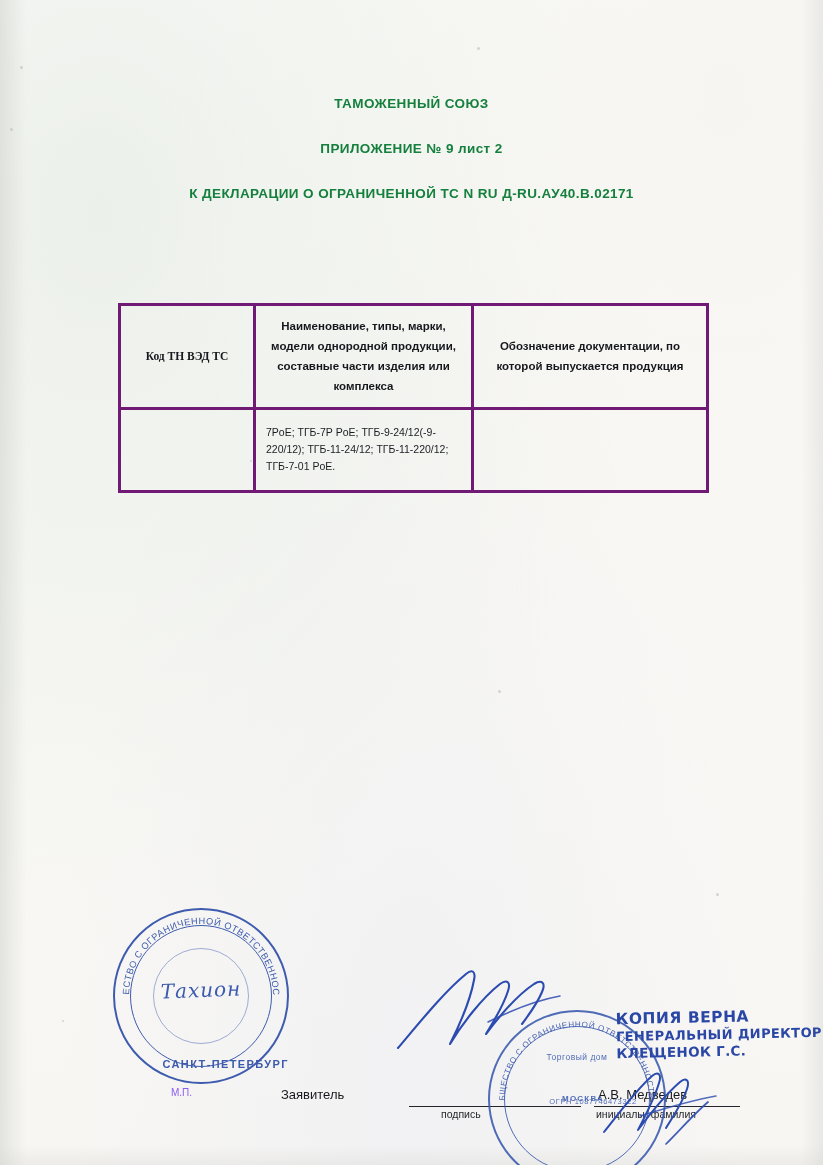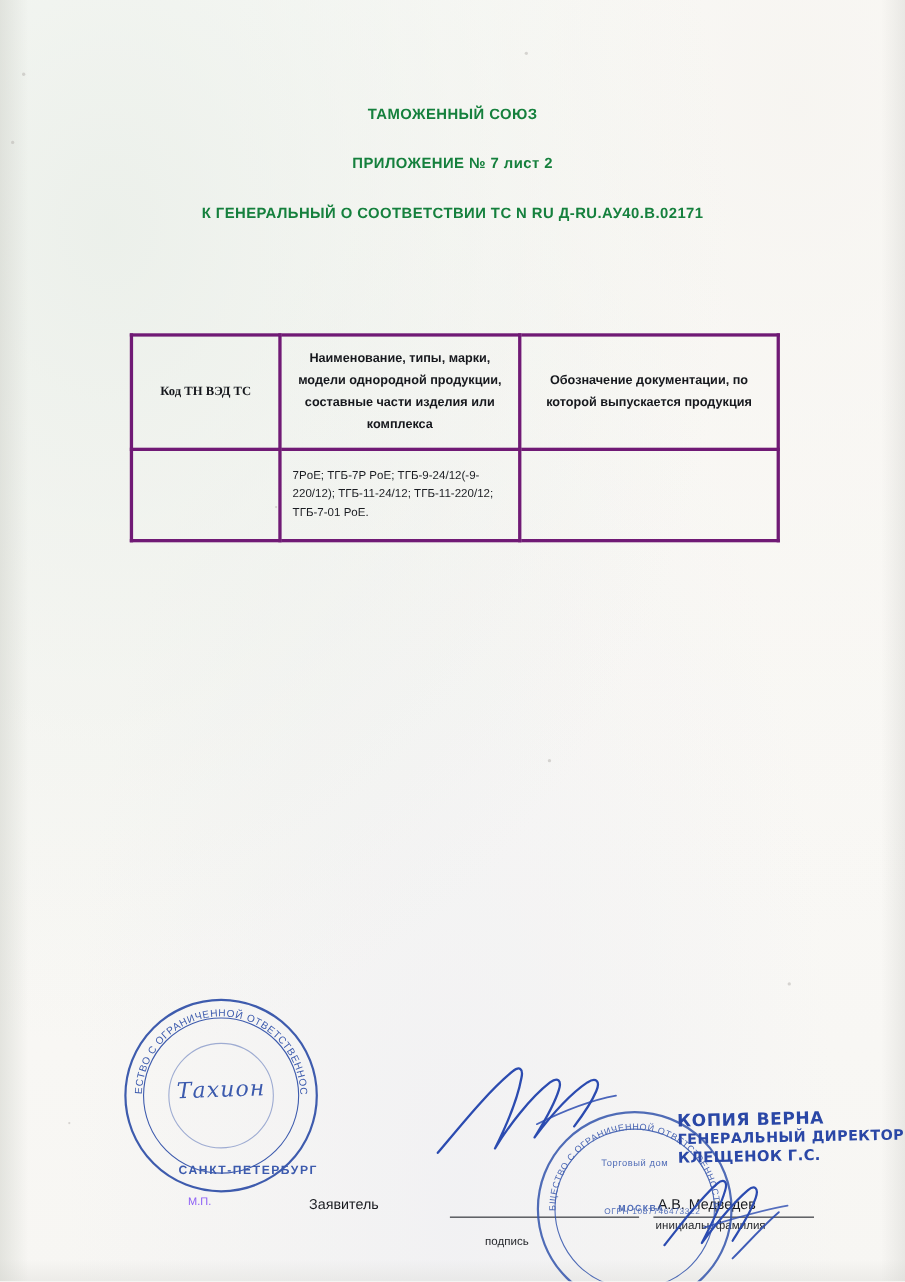--- a/index.html
+++ b/index.html
@@ -124,21 +124,21 @@
   .sig-line {
     position: absolute;
     left: 409px;
     top: 50px;
     width: 172px;
     border-top: 1px solid #23262c;
   }
   .sig-caption {
     position: absolute;
     left: 441px;
-    top: 67px;
+    top: 52px;
     font-size: 10.5px;
     color: #26282d;
   }
   .name-line {
     position: absolute;
     left: 594px;
     top: 50px;
     width: 146px;
     border-top: 1px solid #23262c;
   }
@@ -295,22 +295,22 @@
   <div class="speck" style="left:20px;top:66px;width:3px;height:3px;"></div>
   <div class="speck" style="left:10px;top:128px;width:3px;height:3px;"></div>
   <div class="speck" style="left:477px;top:47px;width:3px;height:3px;"></div>
   <div class="speck" style="left:250px;top:460px;width:2px;height:2px;"></div>
   <div class="speck" style="left:498px;top:690px;width:3px;height:3px;"></div>
   <div class="speck" style="left:716px;top:893px;width:3px;height:3px;"></div>
   <div class="speck" style="left:62px;top:1020px;width:2px;height:2px;"></div>
 
   <div class="content">
     <div class="hdr hdr1">ТАМОЖЕННЫЙ СОЮЗ</div>
-    <div class="hdr hdr2">ПРИЛОЖЕНИЕ № 7 лист 2</div>
-    <div class="hdr hdr3">К ГЕНЕРАЛЬНЫЙ О СООТВЕТСТВИИ ТС N RU Д-RU.АУ40.В.02171</div>
+    <div class="hdr hdr2">ПРИЛОЖЕНИЕ № 9 лист 2</div>
+    <div class="hdr hdr3">К ДЕКЛАРАЦИИ О ОГРАНИЧЕННОЙ ТС N RU Д-RU.АУ40.В.02171</div>
 
     <table class="doc-table">
       <thead>
         <tr>
           <th class="th-cell col1">Код ТН ВЭД ТС</th>
           <th class="th-cell col2">Наименование, типы, марки, модели однородной продукции, составные части изделия или комплекса</th>
           <th class="th-cell col3">Обозначение документации, по которой выпускается продукция</th>
         </tr>
       </thead>
       <tbody>

